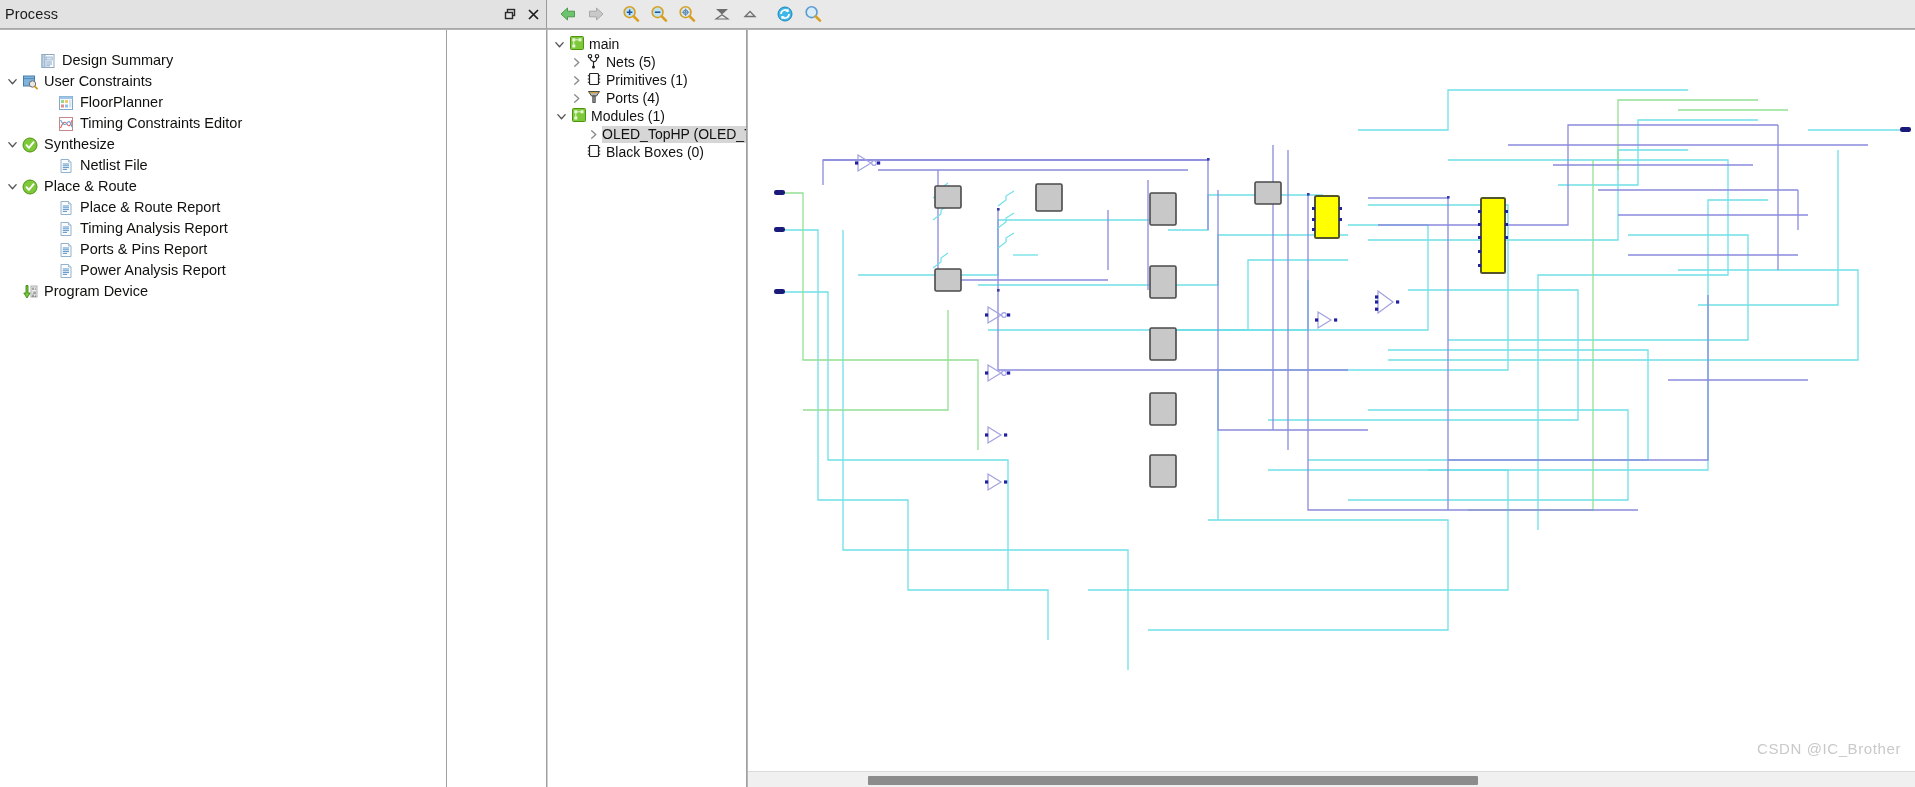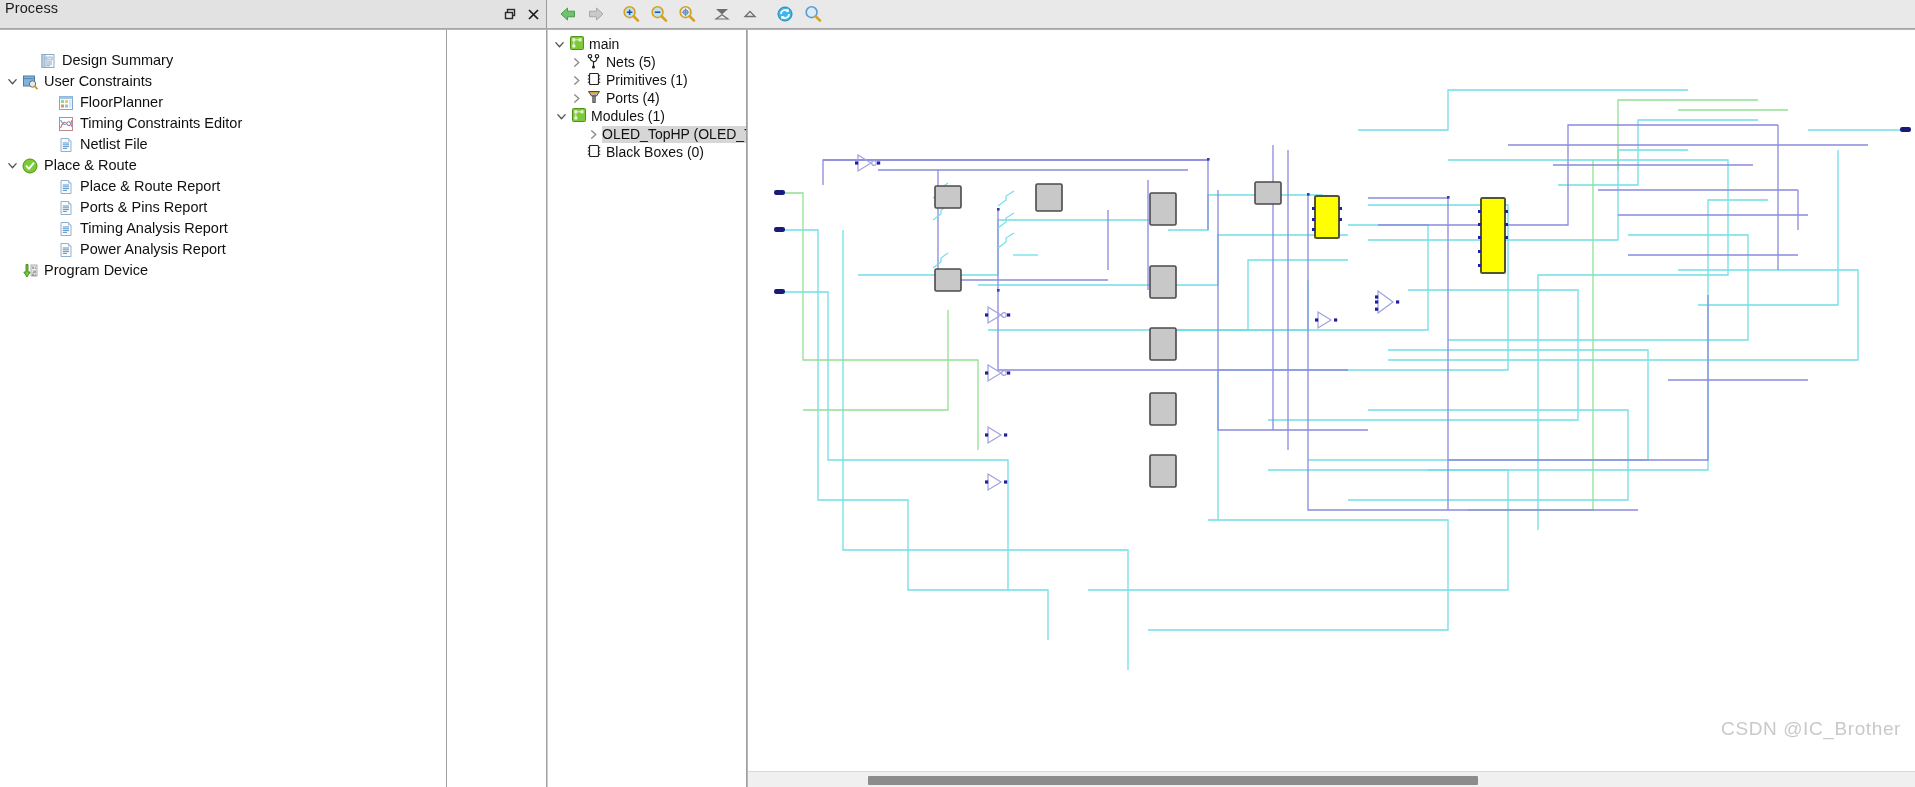--- a/index.html
+++ b/index.html
@@ -26,20 +26,21 @@
     flex: 0 0 30px;
     background: #e8e8e8;
     border-bottom: 1px solid #b4b4b4;
   }
   .process-titlebar {
     width: 547px;
     flex: 0 0 547px;
     background: #e2e2e2;
     border-right: 1px solid #9a9a9a;
     display: flex;
+    align-items: center;
     position: relative;
     border-bottom: 1px solid #a8a8a8;
   }
   .process-title {
     font-size: 14.5px;
     color: #1b1b1b;
     padding-left: 5px;
     letter-spacing: 0.1px;
   }
   .titlebar-buttons {
@@ -169,22 +170,22 @@
     flex: 1;
     position: relative;
     overflow: hidden;
     background: #ffffff;
   }
   .canvas svg { display: block; }
 
   .watermark {
     position: absolute;
     right: 14px;
-    bottom: 31px;
-    font-size: 19px;
+    bottom: 14px;
+    font-size: 15px;
     color: #c9c9c9;
     letter-spacing: 0.6px;
     user-select: none;
     pointer-events: none;
   }
 
   
   .hscroll {
     height: 16px;
     flex: 0 0 16px;
@@ -353,20 +354,34 @@
             <span class="twisty"></span>
             <span class="tree-ico">
               <svg width="16" height="16" viewBox="0 0 16 16">
                 <rect x="1.5" y="1.5" width="13" height="13" fill="#ffffff" stroke="#c08a8a" stroke-width="1"></rect>
                 <path d="M2.5 12 Q6 3 9 8 T14 4" fill="none" stroke="#e06060" stroke-width="1.1"></path>
                 <path d="M2.5 4 Q6 11 9 7 T14 11" fill="none" stroke="#60a0d8" stroke-width="1.1"></path>
               </svg>
             </span>
             <span class="tree-label">Timing Constraints Editor</span>
           </div>
+          <div class="tree-row" style="padding-left: 4px;">
+            <span class="twisty">
+              <svg width="11" height="11" viewBox="0 0 12 12">
+                <path d="M2 4 L6 8.5 L10 4" fill="none" stroke="#555" stroke-width="1.5" stroke-linecap="round" stroke-linejoin="round"></path>
+              </svg>
+            </span>
+            <span class="tree-ico">
+              <svg width="16" height="16" viewBox="0 0 16 16">
+                <circle cx="8" cy="8" r="7" fill="#7dc93a" stroke="#4f9410" stroke-width="1"></circle>
+                <path d="M4.5 8.2 L6.9 10.8 L11.6 5.2" fill="none" stroke="#ffffff" stroke-width="1.9" stroke-linecap="round" stroke-linejoin="round"></path>
+              </svg>
+            </span>
+            <span class="tree-label">Synthesize</span>
+          </div>
           <div class="tree-row" style="padding-left: 40px;">
             <span class="twisty"></span>
             <span class="tree-ico">
               <svg width="16" height="16" viewBox="0 0 16 16">
                 <path d="M3 1.5 H10.5 L13 4 V14.5 H3 Z" fill="#fbfbfb" stroke="#92b1cd" stroke-width="1"></path>
                 <path d="M10.5 1.5 V4 H13" fill="#dbe8f4" stroke="#92b1cd" stroke-width=".8"></path>
                 <path d="M4.8 6 H11 M4.8 7.8 H11 M4.8 9.6 H11 M4.8 11.4 H9" stroke="#4f8fc8" stroke-width=".95"></path>
               </svg>
             </span>
             <span class="tree-label">Netlist File</span>
@@ -398,32 +413,32 @@
           </div>
           <div class="tree-row" style="padding-left: 40px;">
             <span class="twisty"></span>
             <span class="tree-ico">
               <svg width="16" height="16" viewBox="0 0 16 16">
                 <path d="M3 1.5 H10.5 L13 4 V14.5 H3 Z" fill="#fbfbfb" stroke="#92b1cd" stroke-width="1"></path>
                 <path d="M10.5 1.5 V4 H13" fill="#dbe8f4" stroke="#92b1cd" stroke-width=".8"></path>
                 <path d="M4.8 6 H11 M4.8 7.8 H11 M4.8 9.6 H11 M4.8 11.4 H9" stroke="#4f8fc8" stroke-width=".95"></path>
               </svg>
             </span>
-            <span class="tree-label">Ports &amp; Pins Report</span>
+            <span class="tree-label">Timing Analysis Report</span>
           </div>
           <div class="tree-row" style="padding-left: 40px;">
             <span class="twisty"></span>
             <span class="tree-ico">
               <svg width="16" height="16" viewBox="0 0 16 16">
                 <path d="M3 1.5 H10.5 L13 4 V14.5 H3 Z" fill="#fbfbfb" stroke="#92b1cd" stroke-width="1"></path>
                 <path d="M10.5 1.5 V4 H13" fill="#dbe8f4" stroke="#92b1cd" stroke-width=".8"></path>
                 <path d="M4.8 6 H11 M4.8 7.8 H11 M4.8 9.6 H11 M4.8 11.4 H9" stroke="#4f8fc8" stroke-width=".95"></path>
               </svg>
             </span>
-            <span class="tree-label">Timing Analysis Report</span>
+            <span class="tree-label">Ports &amp; Pins Report</span>
           </div>
           <div class="tree-row" style="padding-left: 40px;">
             <span class="twisty"></span>
             <span class="tree-ico">
               <svg width="16" height="16" viewBox="0 0 16 16">
                 <path d="M3 1.5 H10.5 L13 4 V14.5 H3 Z" fill="#fbfbfb" stroke="#92b1cd" stroke-width="1"></path>
                 <path d="M10.5 1.5 V4 H13" fill="#dbe8f4" stroke="#92b1cd" stroke-width=".8"></path>
                 <path d="M4.8 6 H11 M4.8 7.8 H11 M4.8 9.6 H11 M4.8 11.4 H9" stroke="#4f8fc8" stroke-width=".95"></path>
               </svg>
             </span>

